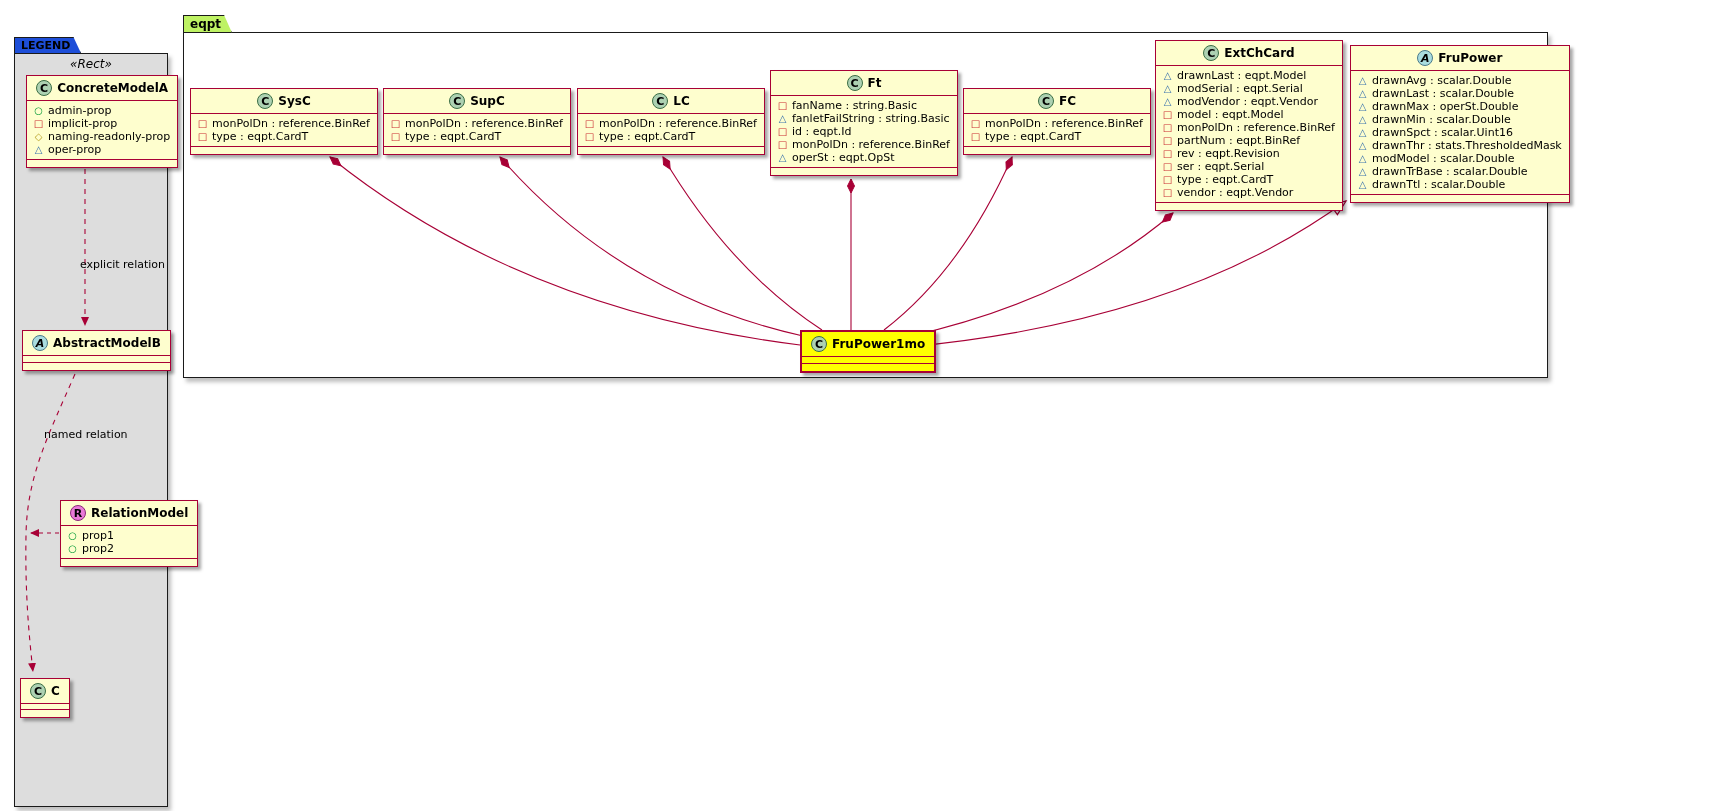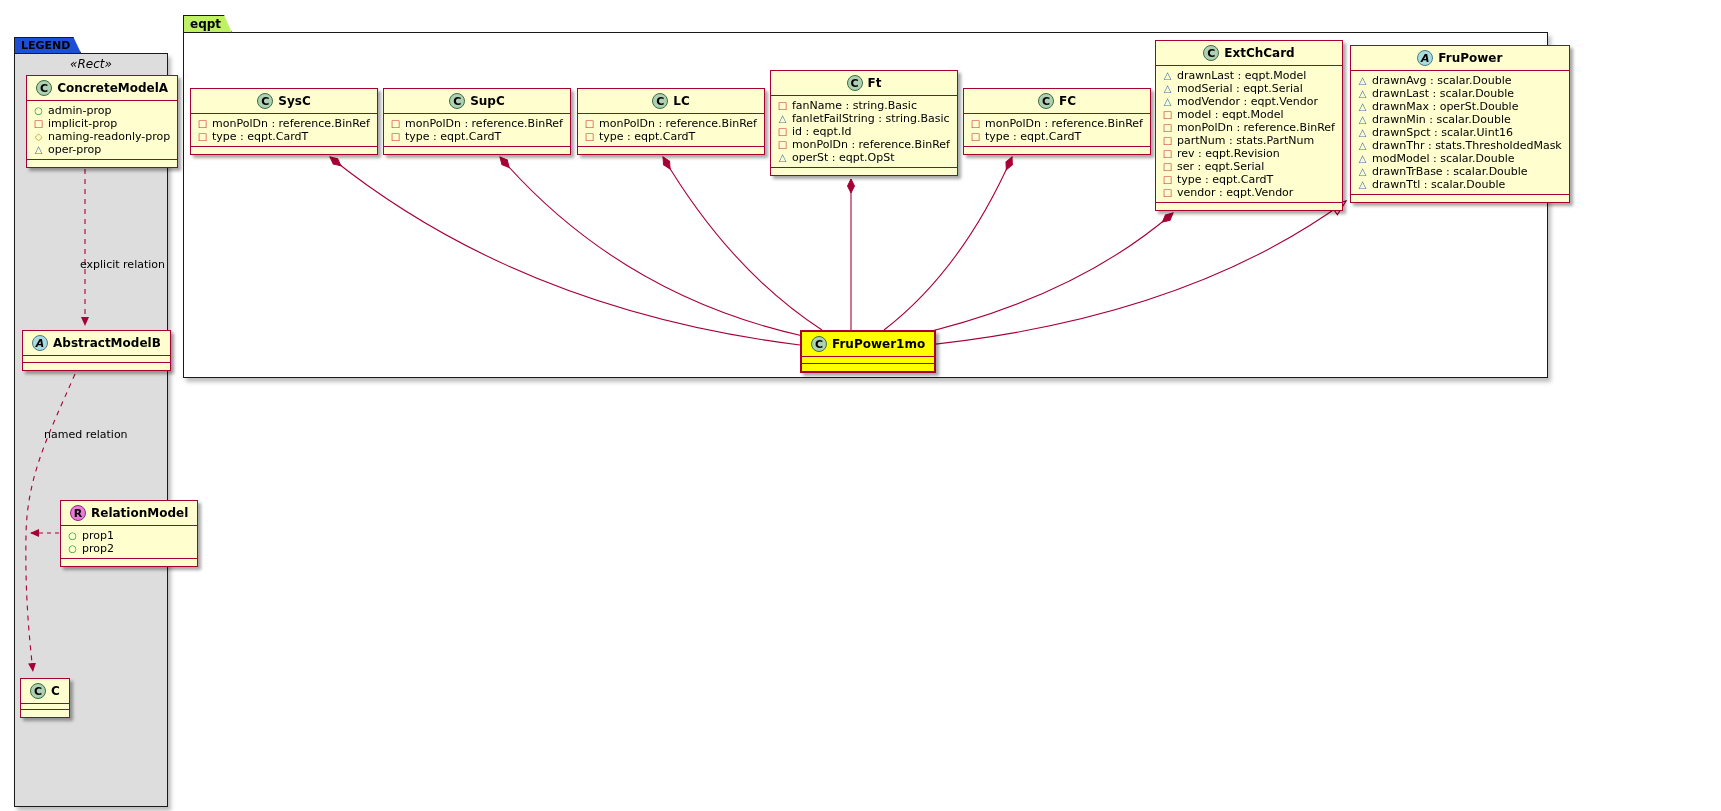--- a/index.html
+++ b/index.html
@@ -288,21 +288,21 @@
     <div class="frow">
         <span class="vis v-square">□</span>
         <span>model : eqpt.Model</span>
       </div>
     <div class="frow">
         <span class="vis v-square">□</span>
         <span>monPolDn : reference.BinRef</span>
       </div>
     <div class="frow">
         <span class="vis v-square">□</span>
-        <span>partNum : stats.PartNum</span>
+        <span>partNum : eqpt.BinRef</span>
       </div>
     <div class="frow">
         <span class="vis v-square">□</span>
         <span>rev : eqpt.Revision</span>
       </div>
     <div class="frow">
         <span class="vis v-square">□</span>
         <span>ser : eqpt.Serial</span>
       </div>
     <div class="frow">

